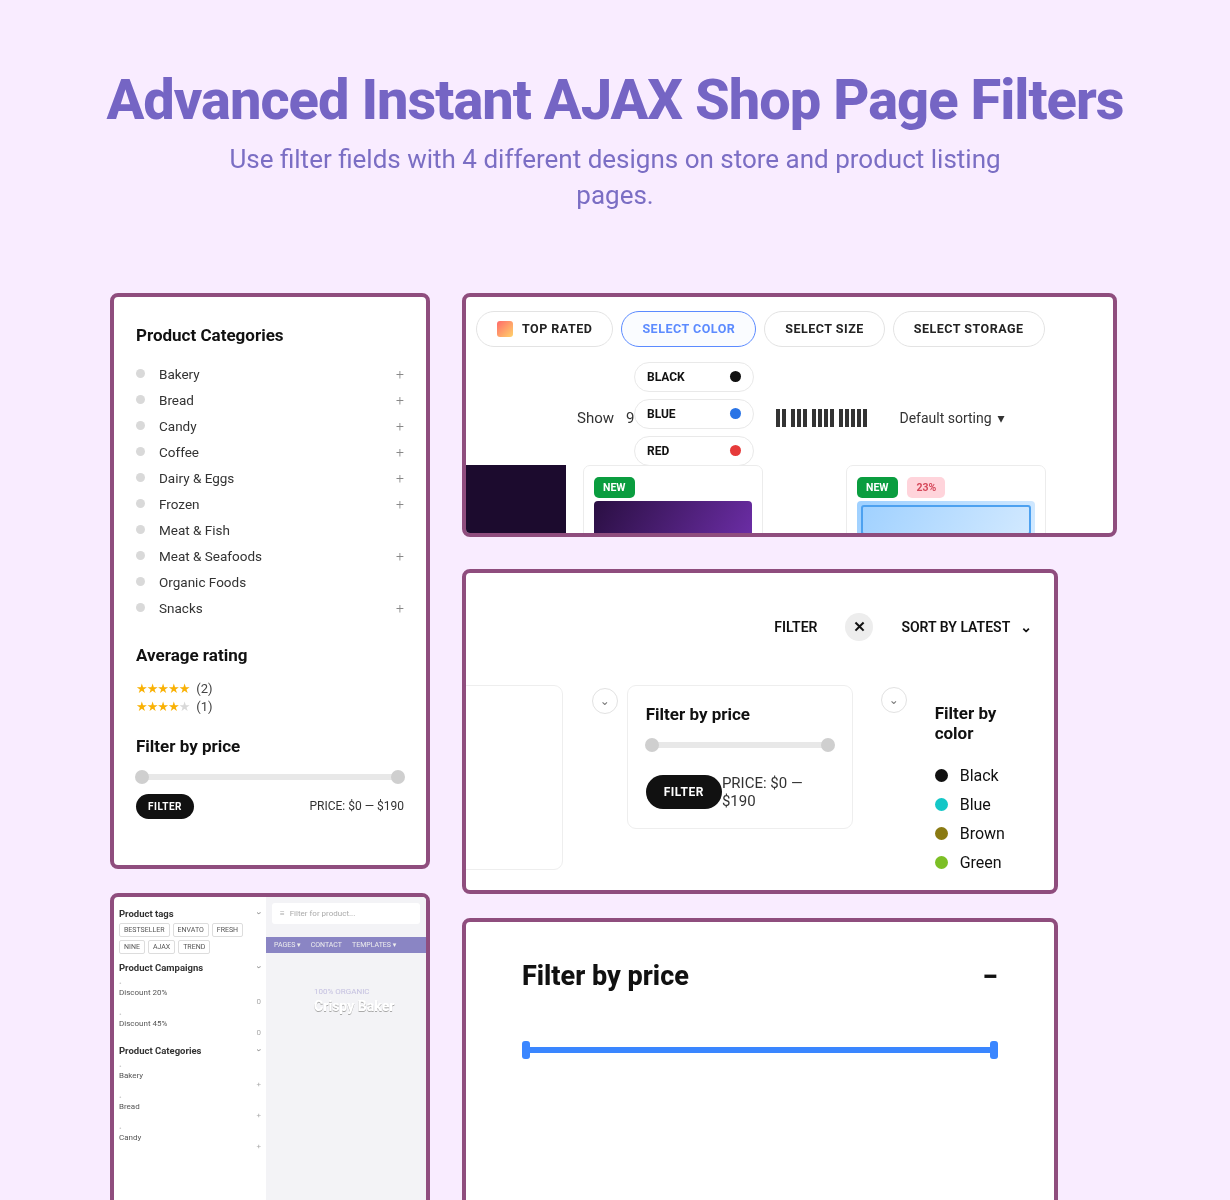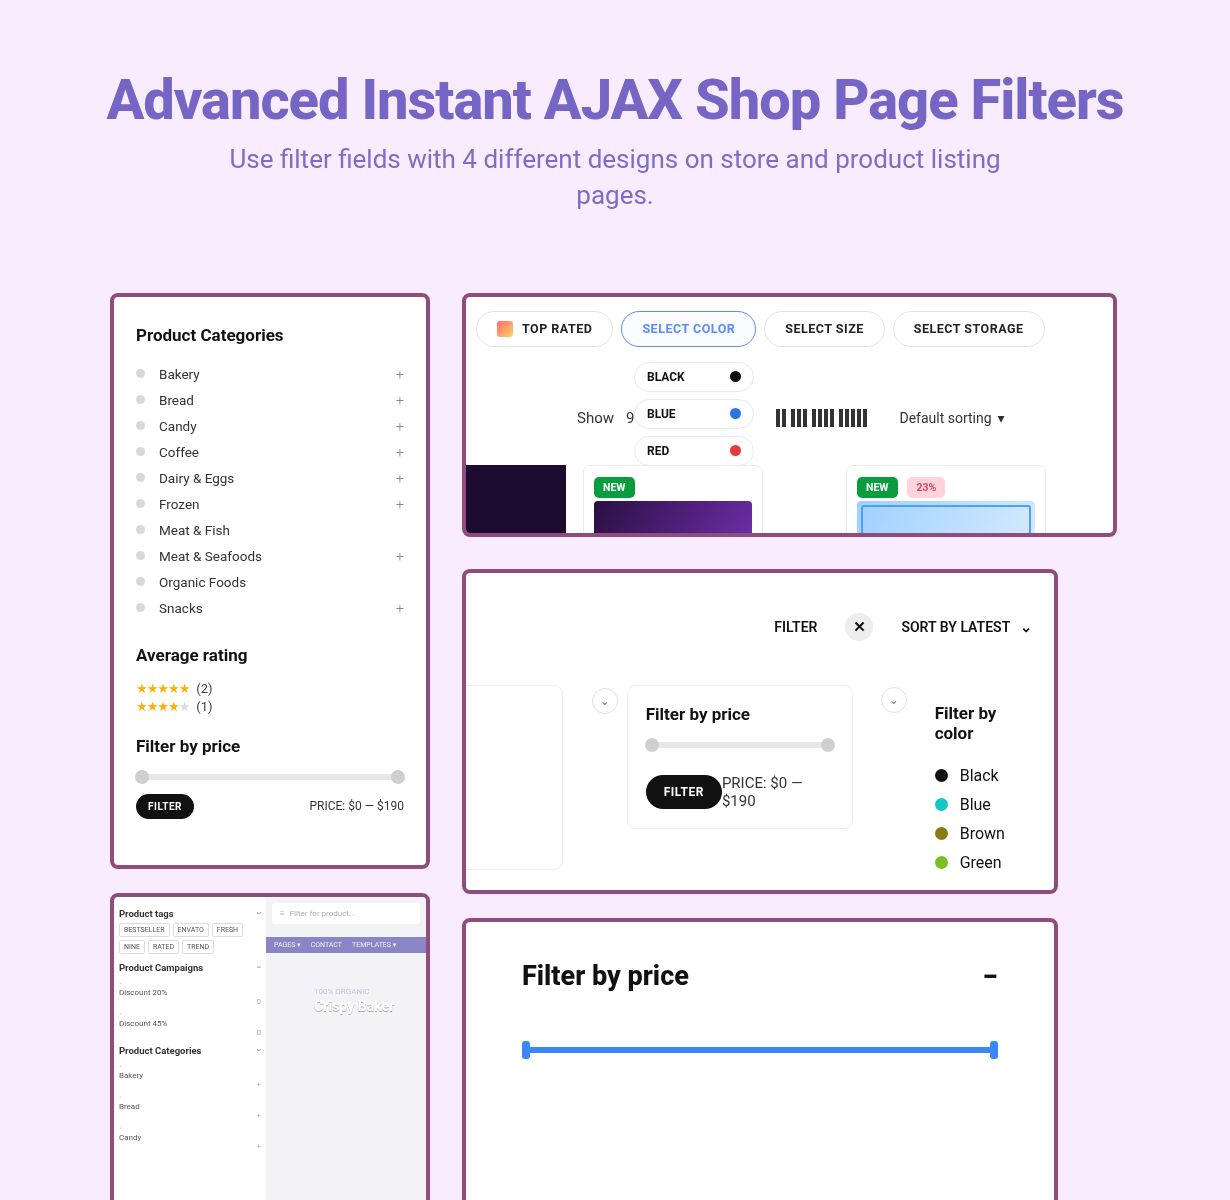--- a/index.html
+++ b/index.html
@@ -316,21 +316,21 @@
         <div class="left">
           <h5>
               <span>Product tags</span>
               <span class="chev">›</span>
             </h5>
           <div class="tags" id="tags">
               <span class="tag">BESTSELLER</span>
               <span class="tag">ENVATO</span>
               <span class="tag">FRESH</span>
               <span class="tag">NINE</span>
-              <span class="tag">RATED</span>
+              <span class="tag">AJAX</span>
               <span class="tag">TREND</span>
             </div>
           <h5>
               <span>Product Campaigns</span>
               <span class="chev">›</span>
             </h5>
           <ul class="miniList" id="camps">
               <li>
                 <span>Discount 20%</span>
                 <span>0</span>

